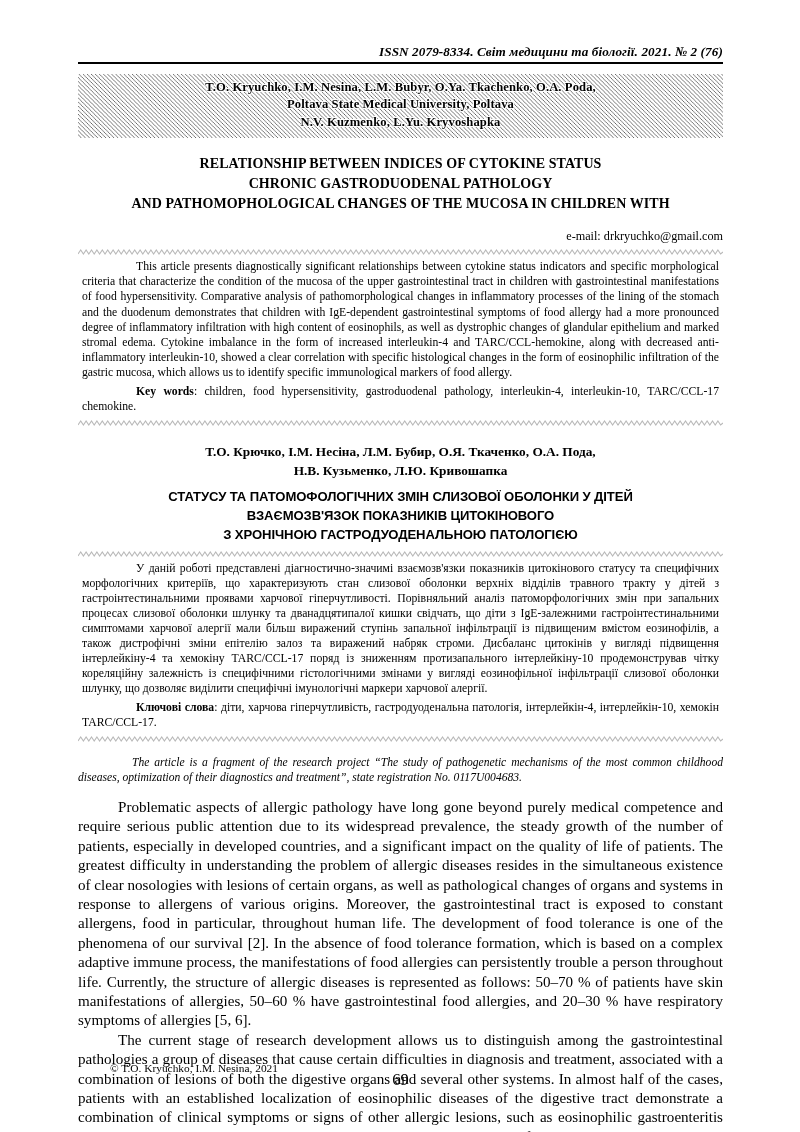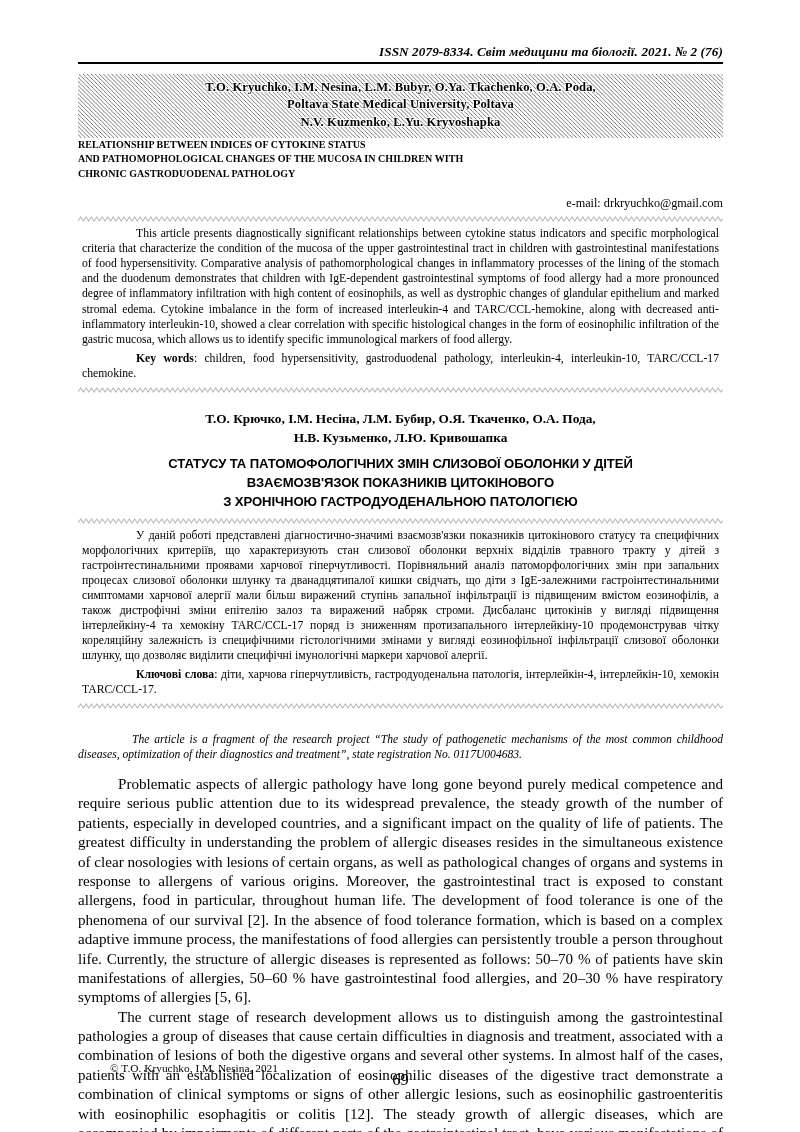--- a/index.html
+++ b/index.html
@@ -71,21 +71,23 @@
     letter-spacing: 0.1px;
     text-shadow:
        0.6px 0 0 #fff, -0.6px 0 0 #fff,
        0 0.6px 0 #fff, 0 -0.6px 0 #fff,
        0.6px 0.6px 0 #fff, -0.6px 0.6px 0 #fff,
        0.6px -0.6px 0 #fff, -0.6px -0.6px 0 #fff;
   }
 
   
   .en-title {
-    font-size: 10px;
+    margin-top: 16px;
+    text-align: center;
+    font-size: 14px;
     font-weight: bold;
     line-height: 1.42;
     letter-spacing: 0.05px;
   }
 
   .email {
     margin-top: 15px;
     text-align: right;
     font-size: 12.2px;
     line-height: 1.2;
@@ -125,21 +127,21 @@
     text-align: center;
     font-family: "Liberation Sans", "DejaVu Sans", sans-serif;
     font-size: 13.1px;
     font-weight: bold;
     line-height: 1.44;
     letter-spacing: -0.1px;
   }
 
   
   .project-note {
-    margin-top: 23px;
+    margin-top: 13px;
     font-size: 11.6px;
     font-style: italic;
     line-height: 1.3;
     text-align: justify;
   }
   .project-note p { margin: 0; text-indent: 54px; }
 
   
   .body-text {
     margin-top: 13px;
@@ -187,22 +189,22 @@
 
 
     <div class="author-band">
       <div class="aline">T.O. Kryuchko, I.M. Nesina, L.M. Bubyr, O.Ya. Tkachenko, O.A. Poda,</div>
       <div class="aline">Poltava State Medical University, Poltava</div>
       <div class="aline">N.V. Kuzmenko, L.Yu. Kryvoshapka</div>
     </div>
 
     <div class="en-title">
       <div>RELATIONSHIP BETWEEN INDICES OF CYTOKINE STATUS</div>
+      <div>CHRONIC GASTRODUODENAL PATHOLOGY</div>
       <div>AND PATHOMOPHOLOGICAL CHANGES OF THE MUCOSA IN CHILDREN WITH</div>
-      <div>CHRONIC GASTRODUODENAL PATHOLOGY</div>
     </div>
 
     <div class="email">e-mail: drkryuchko@gmail.com</div>
 
     <div class="wave-rule">
       <svg width="645" height="6" viewBox="0 0 645 6" preserveAspectRatio="none" aria-hidden="true">
         <path d="M0 5 L2.7 1 L5.4 5 L8.1 1 L10.8 5 L13.5 1 L16.2 5 L18.9 1 L21.6 5 L24.3 1 L27 5 L29.7 1 L32.4 5 L35.1 1 L37.8 5 L40.5 1 L43.2 5 L45.9 1 L48.6 5 L51.3 1 L54 5 L56.7 1 L59.4 5 L62.1 1 L64.8 5 L67.5 1 L70.2 5 L72.9 1 L75.6 5 L78.3 1 L81 5 L83.7 1 L86.4 5 L89.1 1 L91.8 5 L94.5 1 L97.2 5 L99.9 1 L102.6 5 L105.3 1 L108 5 L110.7 1 L113.4 5 L116.1 1 L118.8 5 L121.5 1 L124.2 5 L126.9 1 L129.6 5 L132.3 1 L135 5 L137.7 1 L140.4 5 L143.1 1 L145.8 5 L148.5 1 L151.2 5 L153.9 1 L156.6 5 L159.3 1 L162 5 L164.7 1 L167.4 5 L170.1 1 L172.8 5 L175.5 1 L178.2 5 L180.9 1 L183.6 5 L186.3 1 L189 5 L191.7 1 L194.4 5 L197.1 1 L199.8 5 L202.5 1 L205.2 5 L207.9 1 L210.6 5 L213.3 1 L216 5 L218.7 1 L221.4 5 L224.1 1 L226.8 5 L229.5 1 L232.2 5 L234.9 1 L237.6 5 L240.3 1 L243 5 L245.7 1 L248.4 5 L251.1 1 L253.8 5 L256.5 1 L259.2 5 L261.9 1 L264.6 5 L267.3 1 L270 5 L272.7 1 L275.4 5 L278.1 1 L280.8 5 L283.5 1 L286.2 5 L288.9 1 L291.6 5 L294.3 1 L297 5 L299.7 1 L302.4 5 L305.1 1 L307.8 5 L310.5 1 L313.2 5 L315.9 1 L318.6 5 L321.3 1 L324 5 L326.7 1 L329.4 5 L332.1 1 L334.8 5 L337.5 1 L340.2 5 L342.9 1 L345.6 5 L348.3 1 L351 5 L353.7 1 L356.4 5 L359.1 1 L361.8 5 L364.5 1 L367.2 5 L369.9 1 L372.6 5 L375.3 1 L378 5 L380.7 1 L383.4 5 L386.1 1 L388.8 5 L391.5 1 L394.2 5 L396.9 1 L399.6 5 L402.3 1 L405 5 L407.7 1 L410.4 5 L413.1 1 L415.8 5 L418.5 1 L421.2 5 L423.9 1 L426.6 5 L429.3 1 L432 5 L434.7 1 L437.4 5 L440.1 1 L442.8 5 L445.5 1 L448.2 5 L450.9 1 L453.6 5 L456.3 1 L459 5 L461.7 1 L464.4 5 L467.1 1 L469.8 5 L472.5 1 L475.2 5 L477.9 1 L480.6 5 L483.3 1 L486 5 L488.7 1 L491.4 5 L494.1 1 L496.8 5 L499.5 1 L502.2 5 L504.9 1 L507.6 5 L510.3 1 L513 5 L515.7 1 L518.4 5 L521.1 1 L523.8 5 L526.5 1 L529.2 5 L531.9 1 L534.6 5 L537.3 1 L540 5 L542.7 1 L545.4 5 L548.1 1 L550.8 5 L553.5 1 L556.2 5 L558.9 1 L561.6 5 L564.3 1 L567 5 L569.7 1 L572.4 5 L575.1 1 L577.8 5 L580.5 1 L583.2 5 L585.9 1 L588.6 5 L591.3 1 L594 5 L596.7 1 L599.4 5 L602.1 1 L604.8 5 L607.5 1 L610.2 5 L612.9 1 L615.6 5 L618.3 1 L621 5 L623.7 1 L626.4 5 L629.1 1 L631.8 5 L634.5 1 L637.2 5 L639.9 1 L642.6 5 L645 3" fill="none" stroke="#b9b9b9" stroke-width="1.1"></path>
       </svg>
     </div>
 

